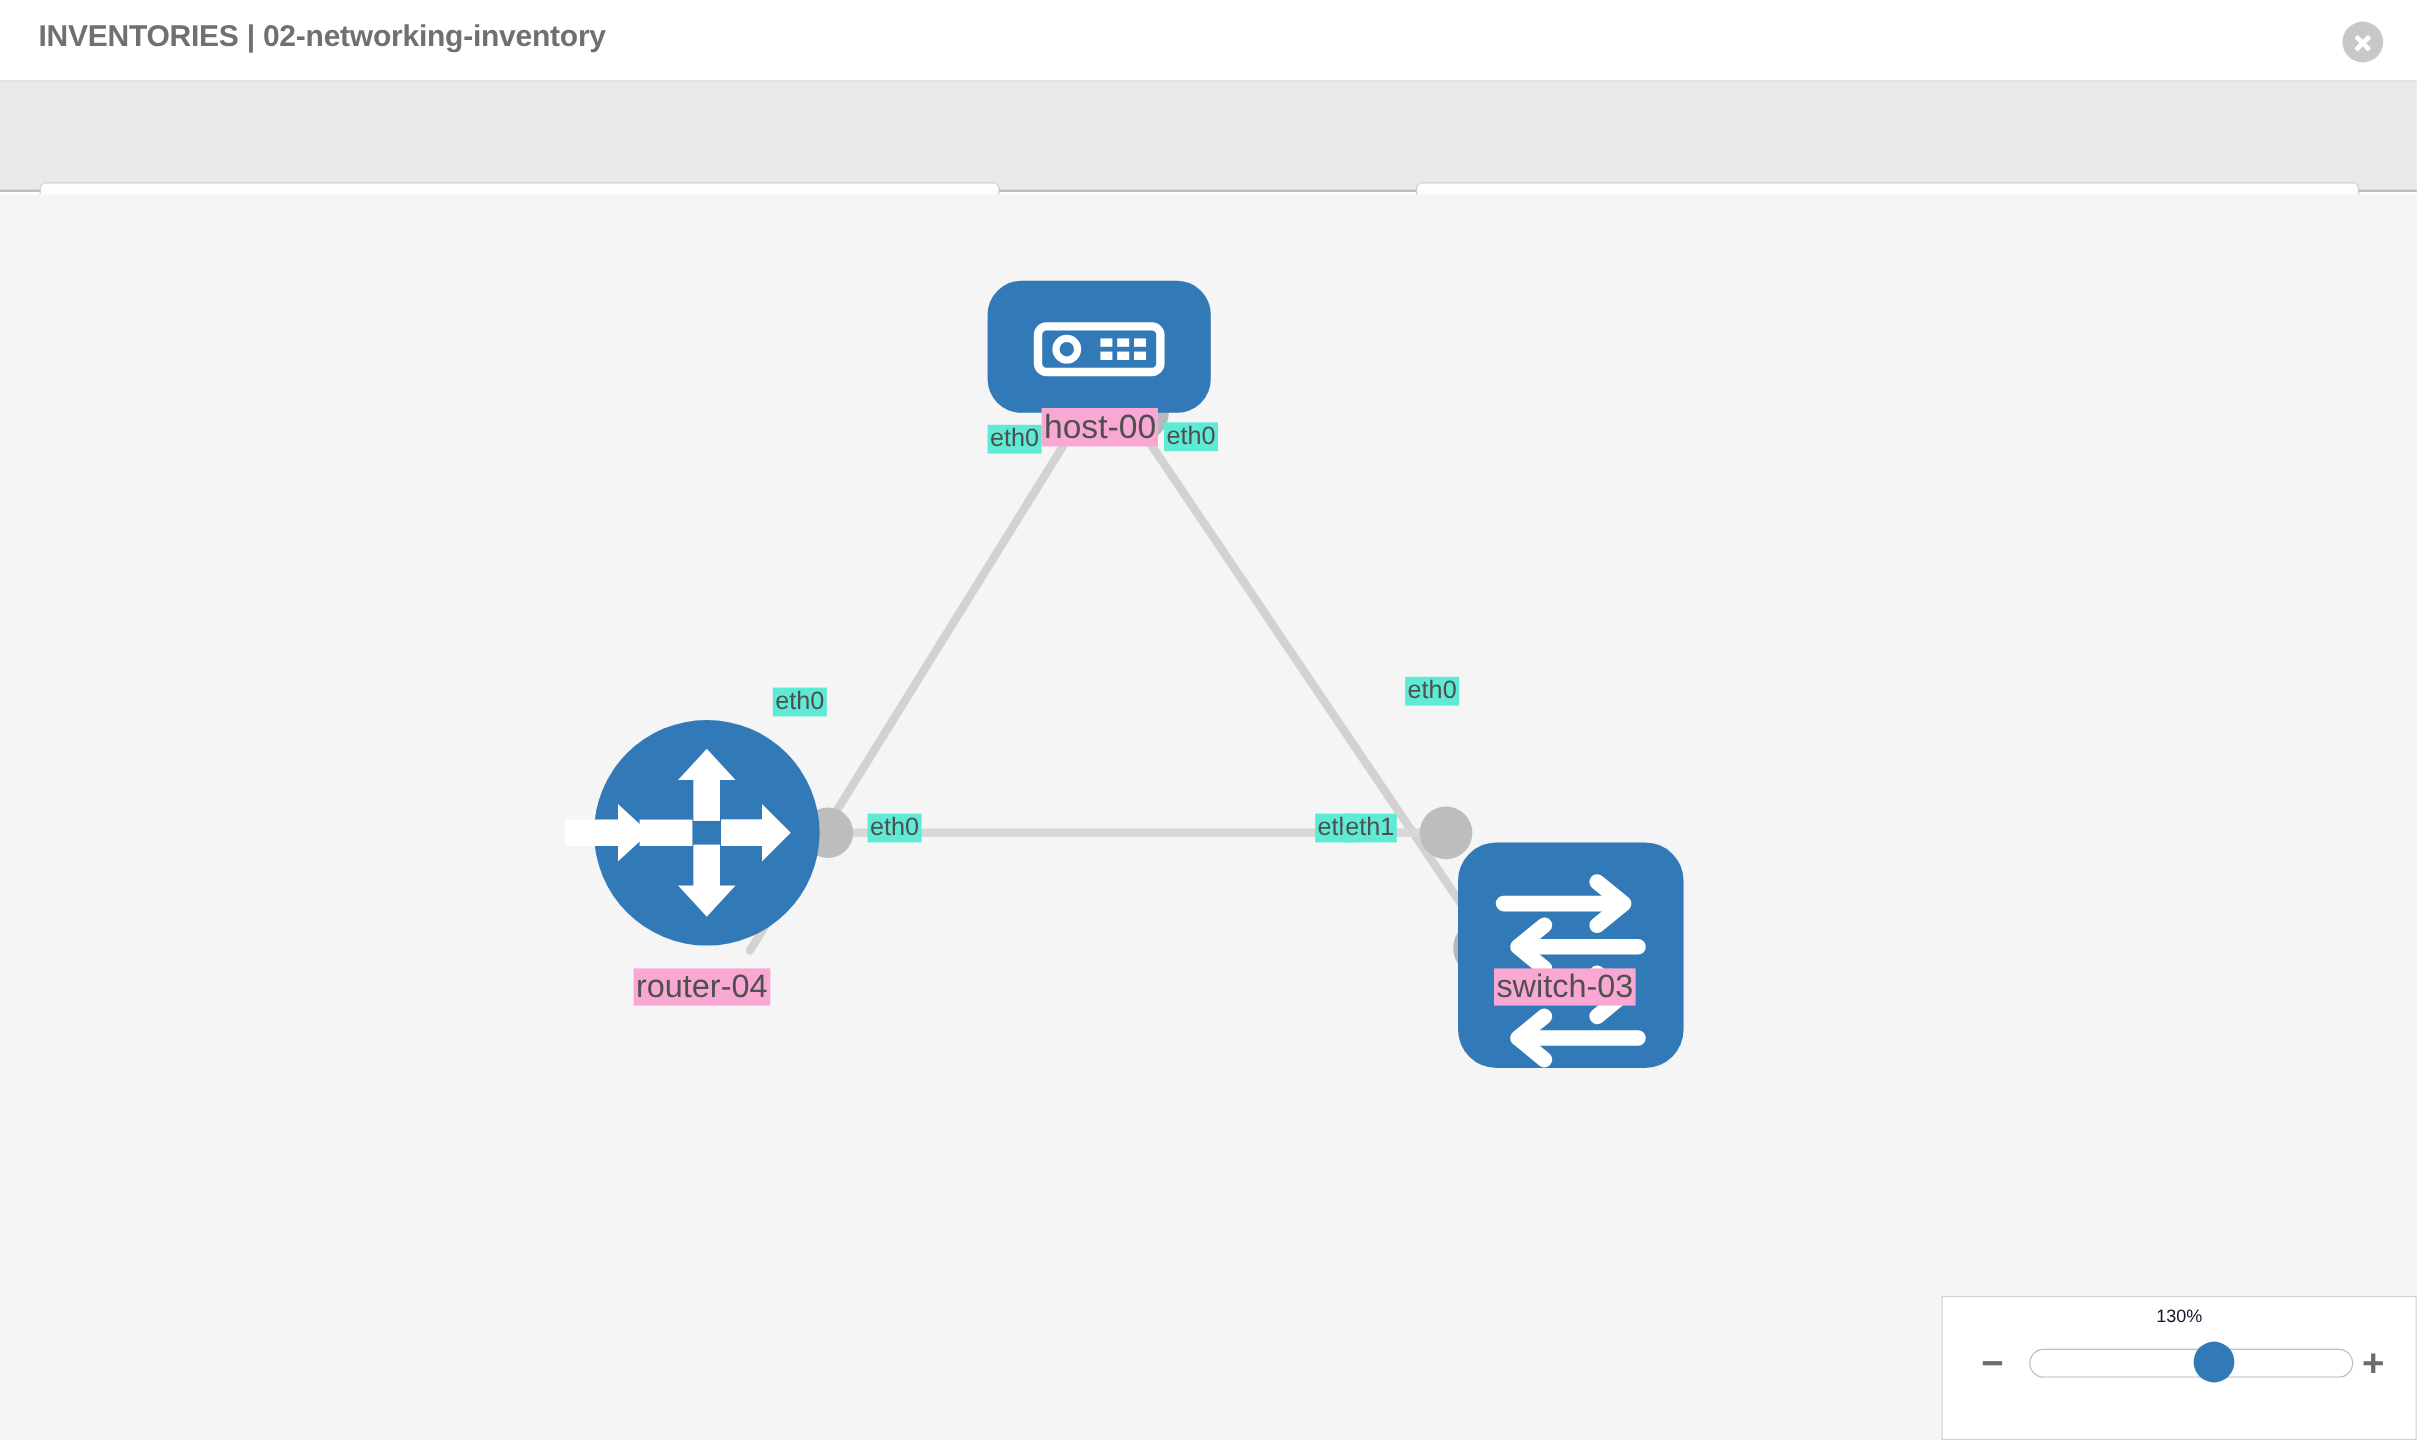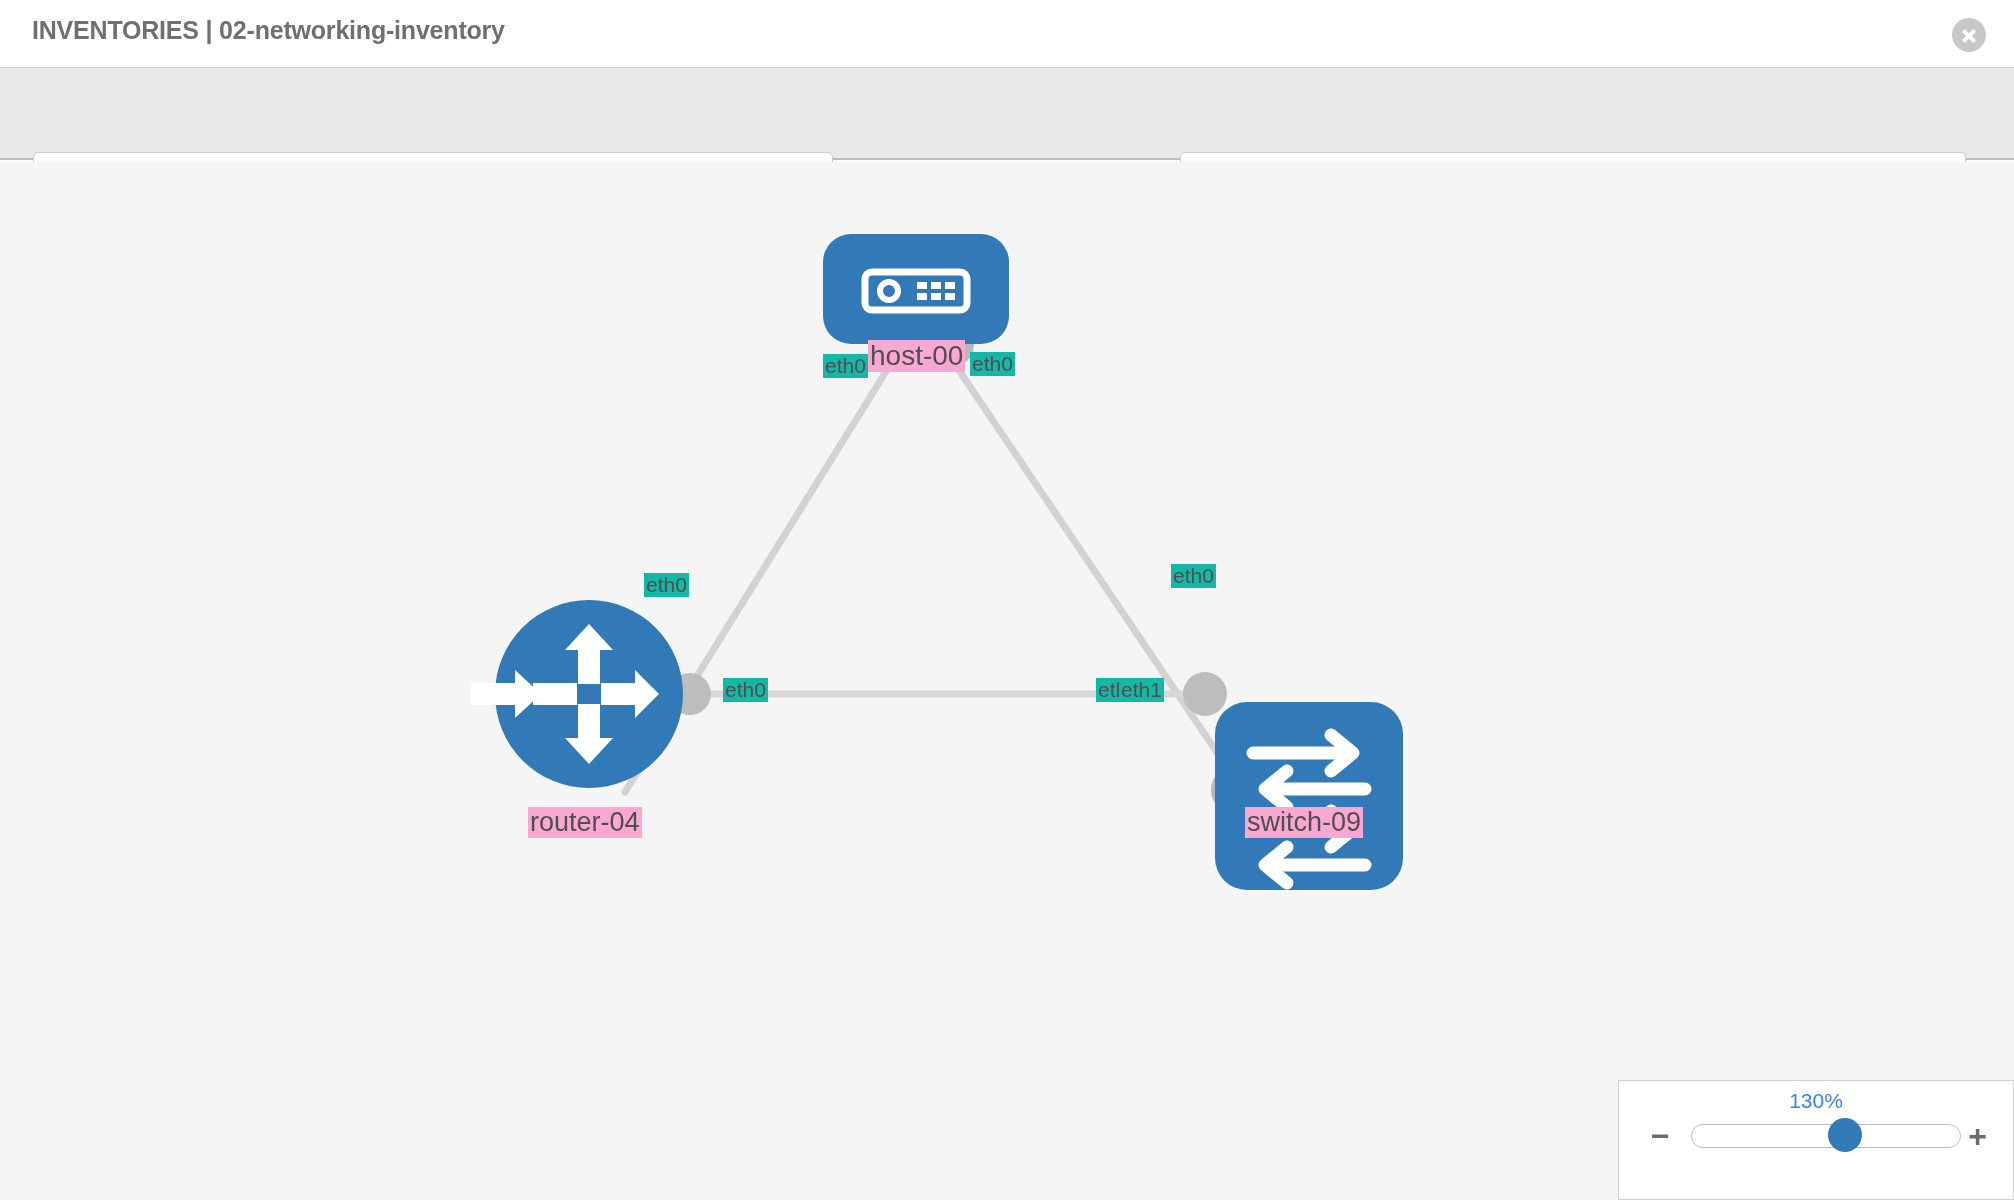--- a/index.html
+++ b/index.html
@@ -127,39 +127,39 @@
     font-size: 27px;
     color: #4f4f4f;
     background: #f9a8d4;
     white-space: nowrap;
     padding: 0 2px;
   }
   .edge-label {
     position: absolute;
     font-size: 21px;
     color: #4f4f4f;
-    background: #14b8a6;
+    background: #5eead4;
     white-space: nowrap;
     padding: 0 2px;
   }
 
   
   .zoom-widget {
     position: absolute;
     left: 1618px; top: 1080px;
     width: 396px; height: 120px;
     background: #ffffff;
     border: 1px solid #d2d2d2;
   }
   .zoom-pct {
     position: absolute;
     top: 8px; left: 0; right: 0;
     text-align: center;
-    font-size: 21px;
-    color: #3b82f6;
+    font-size: 15px;
+    color: #0f172a;
   }
   .zoom-minus, .zoom-plus {
     position: absolute;
     top: 44px;
     color: #6b6b6b;
     font-size: 32px;
     font-weight: bold;
     cursor: pointer;
     line-height: 22px;
   }
@@ -291,21 +291,21 @@
         <polyline points="1331,649 1353,667 1331,685"></polyline>
 
         <line x1="1267" y1="703" x2="1365" y2="703"></line>
         <polyline points="1287,685 1265,703 1287,721"></polyline>
       </g>
     </g>
   </svg>
 
   <div class="node-label" style="left:868px; top:178px; font-size:28px;">host-00</div>
   <div class="node-label" style="left:528px; top:645px;">router-04</div>
-  <div class="node-label" style="left:1245px; top:645px;">switch-09</div>
+  <div class="node-label" style="left:1245px; top:645px;">switch-03</div>
 
   <div class="edge-label" style="left:823px; top:192px;">eth0</div>
   <div class="edge-label" style="left:970px; top:190px;">eth0</div>
   <div class="edge-label" style="left:644px; top:411px;">eth0</div>
   <div class="edge-label" style="left:1171px; top:402px;">eth0</div>
   <div class="edge-label" style="left:723px; top:516px;">eth0</div>
   <div class="edge-label" style="left:1096px; top:516px;">eth</div>
   <div class="edge-label" style="left:1119px; top:516px;">eth1</div>
 
 </div>

